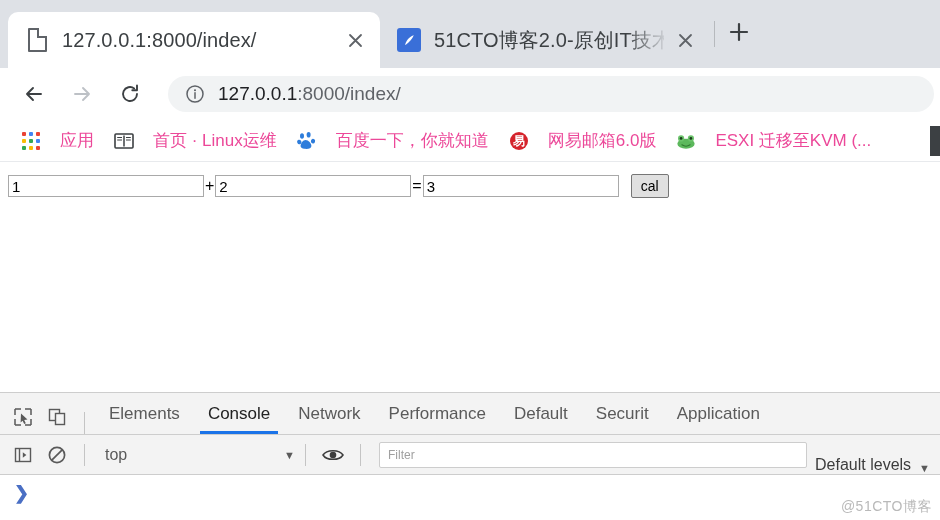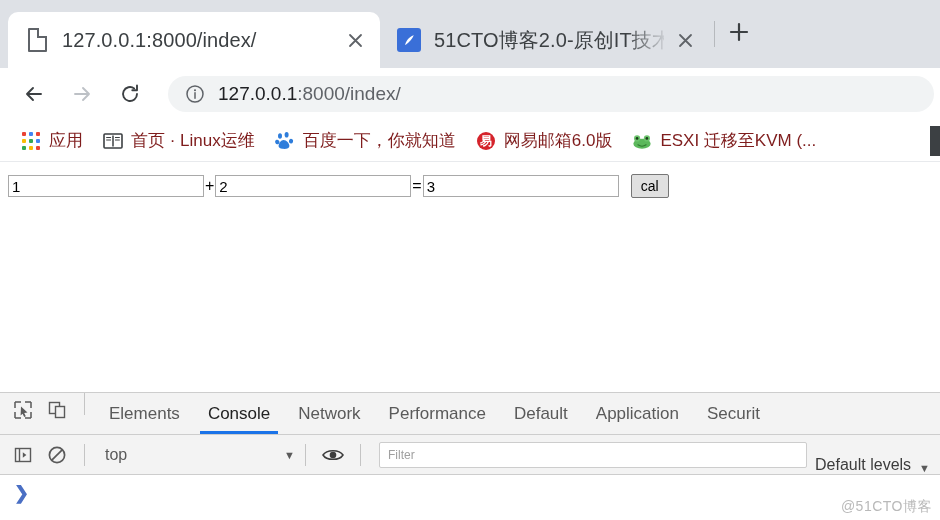--- a/index.html
+++ b/index.html
@@ -209,22 +209,23 @@
     width: 20px; height: 20px;
     flex: 0 0 20px;
     margin-right: 8px;
     display: flex;
     align-items: center;
     justify-content: center;
   }
 
   .bm-label {
     font-size: 17px;
-    color: #7f1d1d;
+    color: #ec4899;
     line-height: 20px;
+    margin-left: 11px;
   }
 
   
   .apps-grid {
     width: 18px; height: 18px;
     display: grid;
     grid-template-columns: repeat(3, 4px);
     grid-template-rows: repeat(3, 4px);
     gap: 3px;
   }
@@ -298,21 +299,21 @@
     display: flex;
     flex-direction: column;
     position: relative;
   }
 
   .dt-tabbar {
     height: 42px;
     background: #f3f3f3;
     border-bottom: 1px solid #cdcdcd;
     display: flex;
-    align-items: flex-start;
+    align-items: flex-end;
     padding-left: 6px;
     overflow: hidden;
     flex: 0 0 auto;
   }
 
   .dt-iconbtn {
     width: 34px; height: 34px;
     display: flex;
     align-items: center;
     justify-content: center;
@@ -616,24 +617,24 @@
       <div class="dt-tab">
         <span>Network</span>
       </div>
       <div class="dt-tab">
         <span>Performance</span>
       </div>
       <div class="dt-tab">
         <span>Default</span>
       </div>
       <div class="dt-tab">
+        <span>Securit</span>
+      </div>
+      <div class="dt-tab">
         <span>Application</span>
-      </div>
-      <div class="dt-tab">
-        <span>Securit</span>
       </div>
     </div>
 
     <div class="dt-toolbar">
       <span class="dt-iconbtn">
         <svg width="20" height="20" viewBox="0 0 20 20" aria-hidden="true">
           <rect x="2.5" y="3.5" width="15" height="13" stroke="#5a5a5a" stroke-width="1.4" fill="none"></rect>
           <path d="M6.5 3.5 V16.5" stroke="#5a5a5a" stroke-width="1.4"></path>
           <path d="M9.8 7.2 L13.4 10 L9.8 12.8 Z" fill="#5a5a5a"></path>
         </svg>

